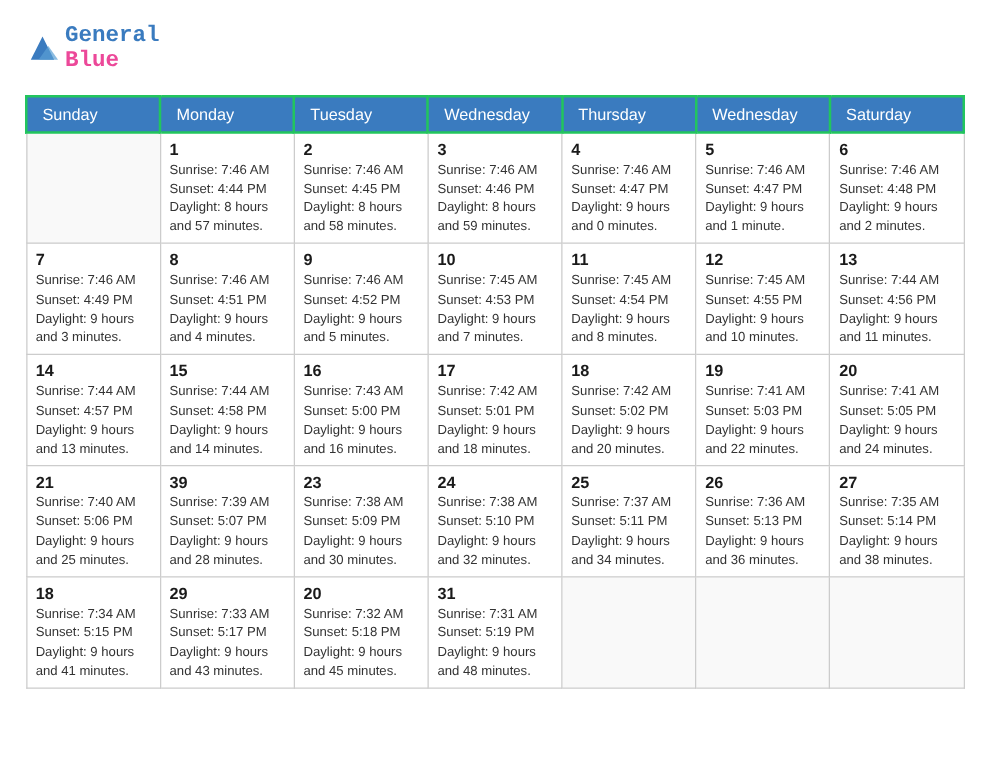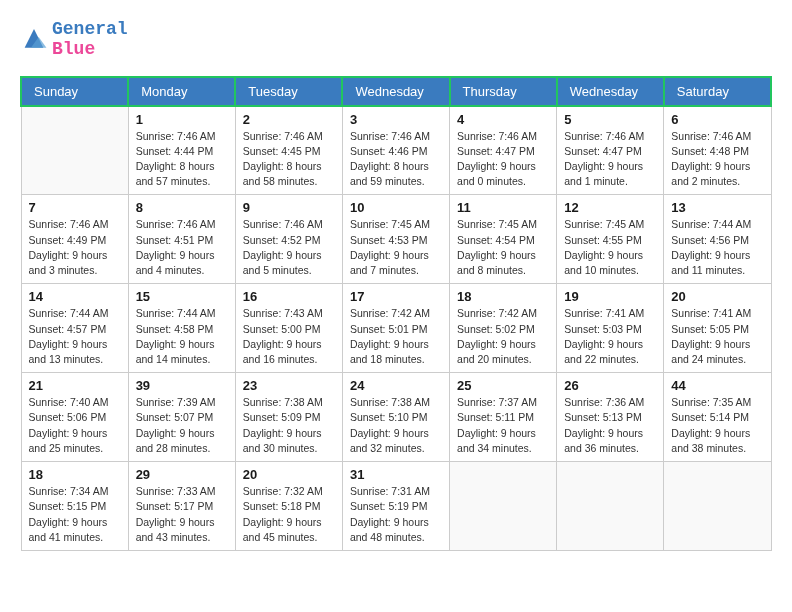--- a/index.html
+++ b/index.html
@@ -225,21 +225,21 @@
         </td>
         <td>
           <span class="day-number">25</span>
           <div class="day-info">Sunrise: 7:37 AM<br>Sunset: 5:11 PM<br>Daylight: 9 hours and 34 minutes.</div>
         </td>
         <td>
           <span class="day-number">26</span>
           <div class="day-info">Sunrise: 7:36 AM<br>Sunset: 5:13 PM<br>Daylight: 9 hours and 36 minutes.</div>
         </td>
         <td>
-          <span class="day-number">44</span>
+          <span class="day-number">27</span>
           <div class="day-info">Sunrise: 7:35 AM<br>Sunset: 5:14 PM<br>Daylight: 9 hours and 38 minutes.</div>
         </td>
       </tr>
       <tr>
         <td>
           <span class="day-number">18</span>
           <div class="day-info">Sunrise: 7:34 AM<br>Sunset: 5:15 PM<br>Daylight: 9 hours and 41 minutes.</div>
         </td>
         <td>
           <span class="day-number">29</span>

